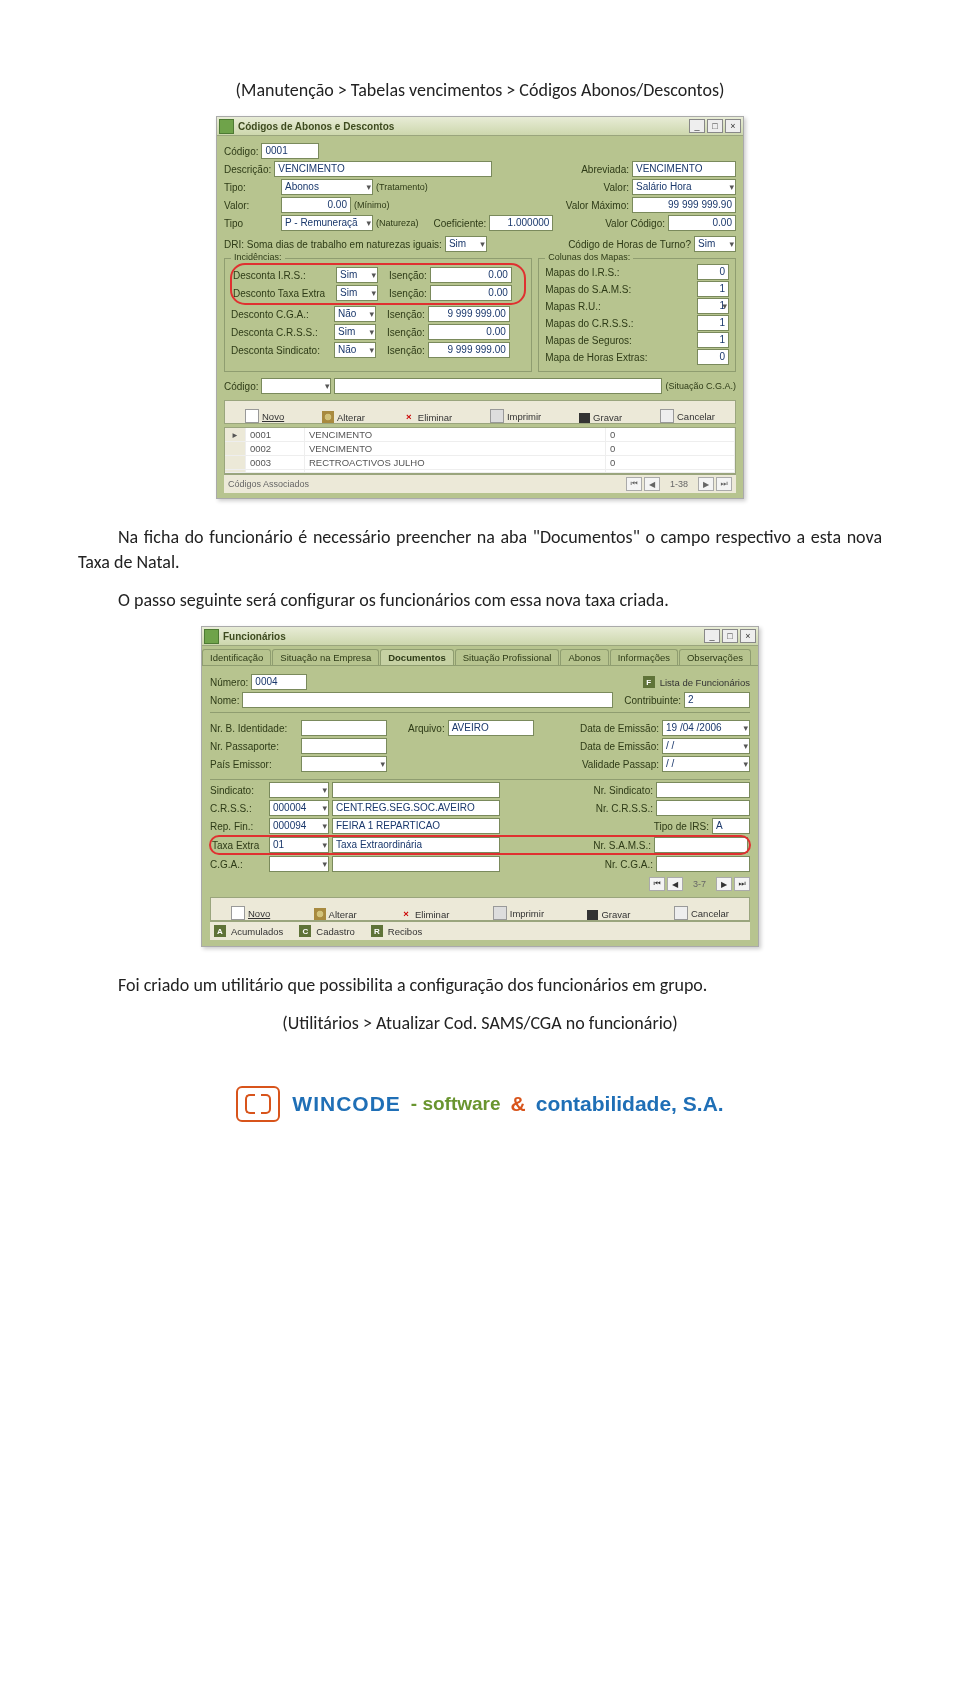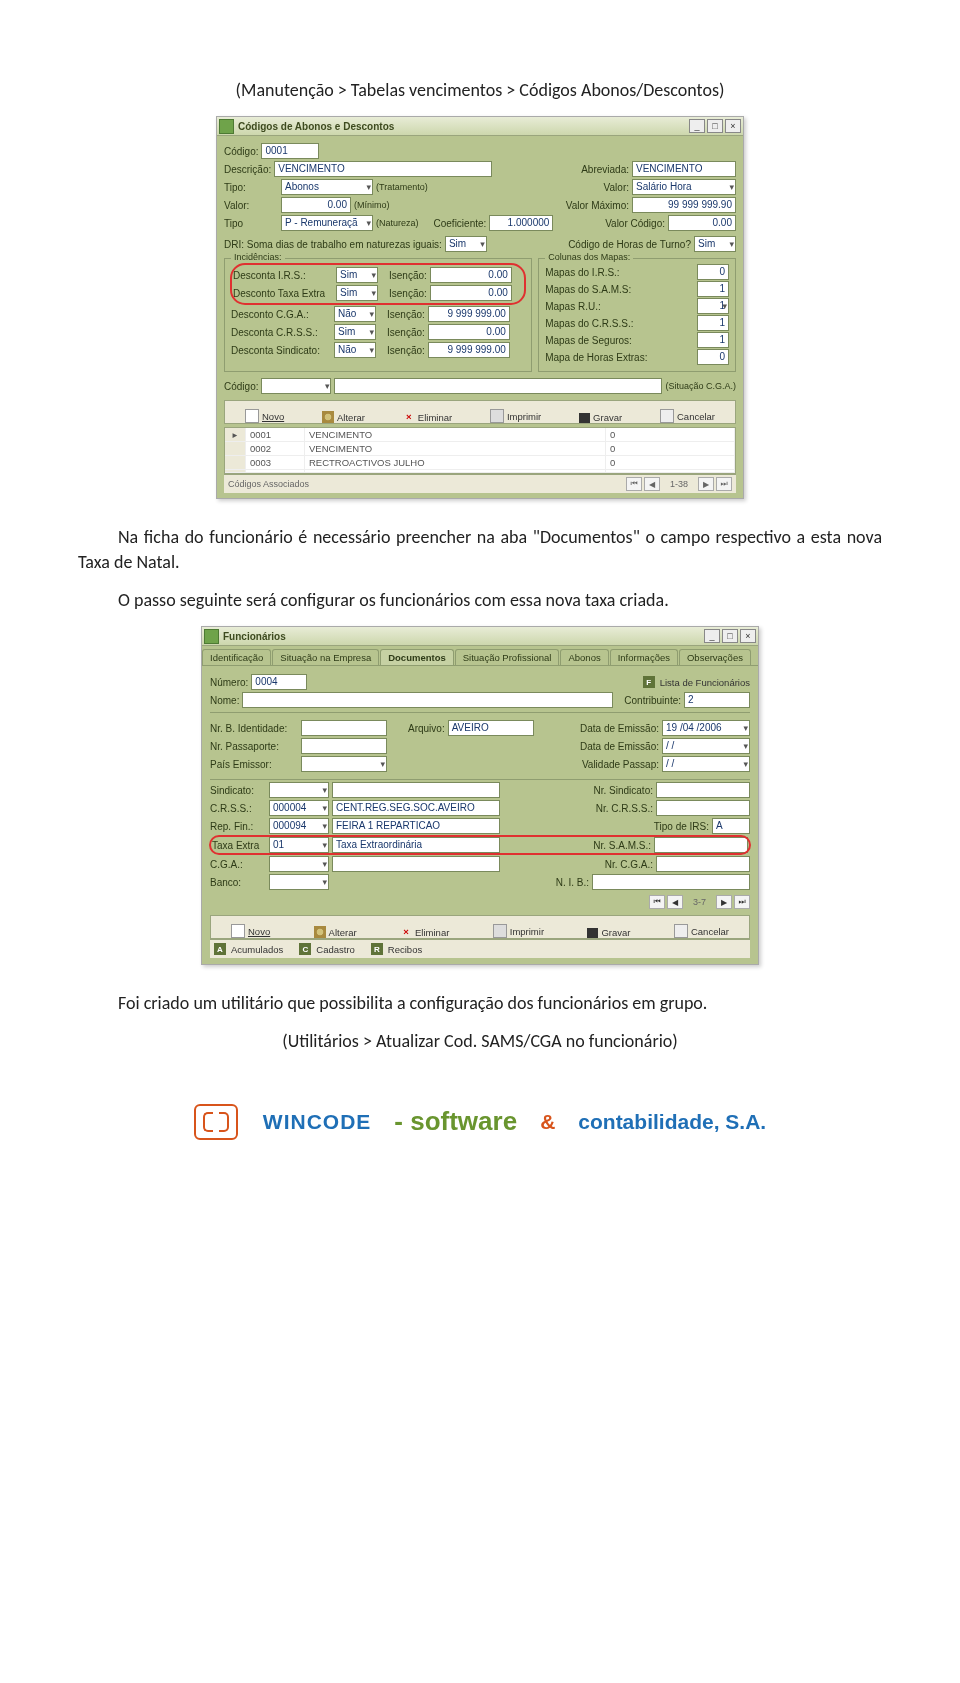--- a/index.html
+++ b/index.html
@@ -42,26 +42,26 @@
   .gr div{border-right:1px solid #eee;padding:1px 4px;font-size:9.5px;color:#555}
   .rowh{width:12px;background:#ece9d8;border-right:1px solid #ccc;text-align:center;color:#777}
   .gc1{width:50px}.gc2{flex:1}.gc3{width:120px}
   .status{background:#ece9d8;border-top:1px solid #9aa57d;display:flex;align-items:center;height:18px;padding:0 4px;justify-content:space-between;font-size:9px;color:#666}
   .nav{display:flex;align-items:center;gap:2px}
   .nbtn{width:14px;height:12px;border:1px solid #aaa;background:#f4f4f4;display:flex;align-items:center;justify-content:center;font-size:8px}
   .tabs{display:flex;background:#b7c48f;border-bottom:1px solid #8f9d70;padding-top:3px}
   .tab{background:#b7c48f;border:1px solid #8f9d70;border-bottom:none;padding:2px 7px;margin-right:1px;font-size:9.5px;color:#2e3b17;border-radius:3px 3px 0 0}
   .tab.act{background:#c6d1a3;font-weight:bold}
   .legbtn{width:12px;height:12px;background:#5f7338;color:#fff;display:inline-flex;align-items:center;justify-content:center;font-size:8px;font-weight:bold;margin-right:2px}
-  .footer{display:flex;align-items:center;justify-content:center;gap:17px;margin-top:50px;font-family:Arial,sans-serif}
+  .footer{display:flex;align-items:center;justify-content:center;gap:4px;margin-top:50px;font-family:Arial,sans-serif}
   .footer .logo{width:40px;height:32px;border:2px solid #d8541b;border-radius:6px;margin-right:8px;position:relative}
   .footer .logo::before{content:"";position:absolute;left:7px;top:6px;width:8px;height:16px;border:2px solid #d8541b;border-right:none;border-radius:5px 0 0 5px}
   .footer .logo::after{content:"";position:absolute;right:7px;top:6px;width:8px;height:16px;border:2px solid #d8541b;border-left:none;border-radius:0 5px 5px 0}
   .fw1{color:#1f6fb6;font-weight:bold;font-size:21px;letter-spacing:1px}
-  .fw2{color:#69952f;font-weight:bold;font-size:26px;margin-left:6px}
+  .fw2{color:#69952f;font-weight:bold;font-size:19px;margin-left:6px}
   .fw3{color:#d8541b;font-weight:bold;font-size:21px;margin:0 6px}
   .fw4{color:#1f6fb6;font-weight:bold;font-size:21px}
 </style>
 </head>
 <body>
 
 <div class="page">
 
 <p class="ctr">(Manutenção &gt; Tabelas vencimentos &gt; Códigos Abonos/Descontos)</p>
 
@@ -359,27 +359,20 @@
             <span class="txt" style="width:86px"></span>
           </div>
       <div class="row">
             <span class="lbl" style="width:56px">C.G.A.:</span>
             <span class="txt dd" style="width:52px"></span>
             <span class="txt" style="width:160px"></span>
             <span style="flex:1"></span>
             <span class="lbl">Nr. C.G.A.:</span>
             <span class="txt" style="width:86px"></span>
           </div>
-      <div class="row">
-            <span class="lbl" style="width:56px">Banco:</span>
-            <span class="txt dd" style="width:52px"></span>
-            <span style="flex:1"></span>
-            <span class="lbl">N. I. B.:</span>
-            <span class="txt" style="width:150px"></span>
-          </div>
 
       <div style="display:flex;justify-content:flex-end;margin-top:5px">
         <span class="nav">
           <span class="nbtn">⏮</span>
               <span class="nbtn">◀</span>
           <span style="padding:0 8px;font-size:9px;color:#666">3-7</span>
           <span class="nbtn">▶</span>
               <span class="nbtn">⏭</span>
         </span>
       </div>

